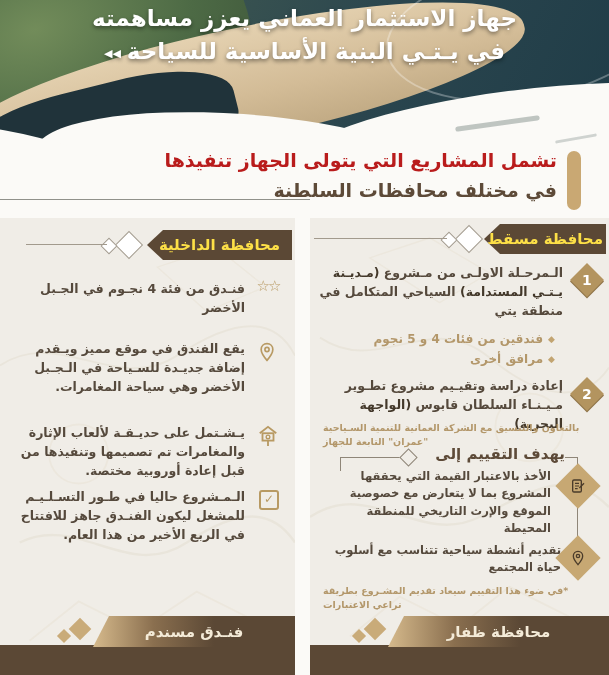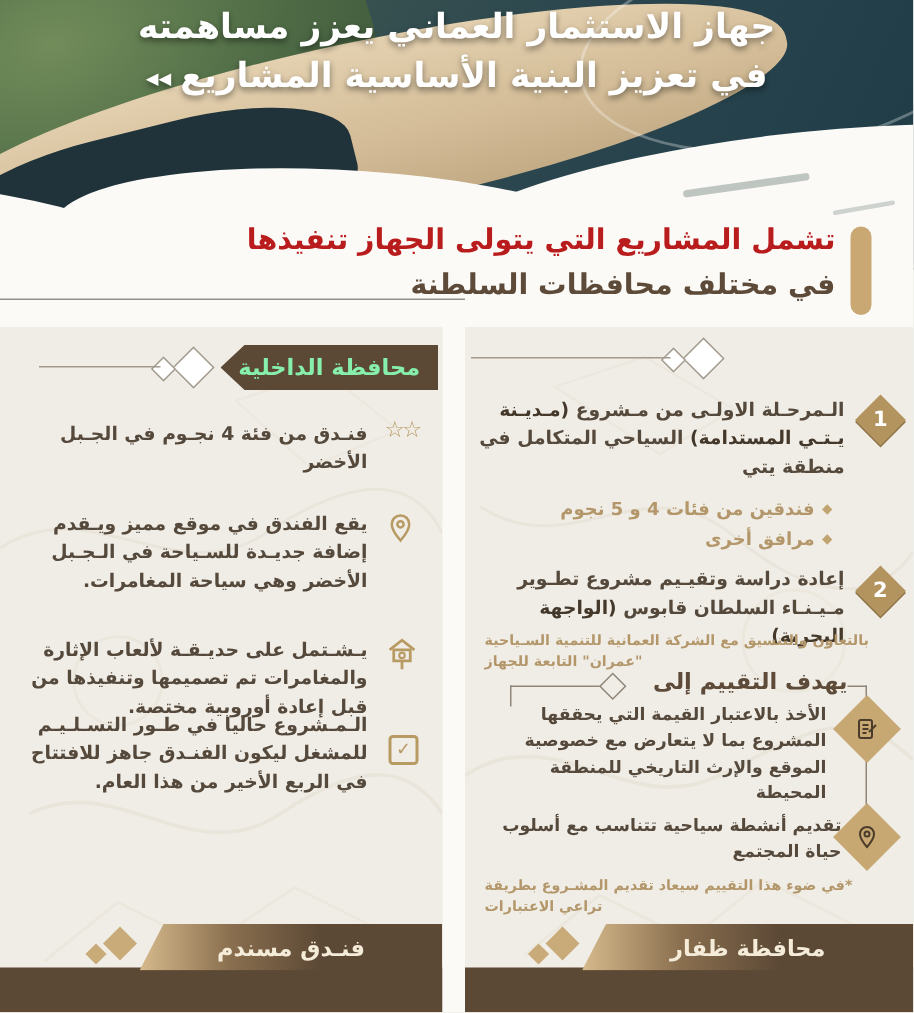--- a/index.html
+++ b/index.html
@@ -41,21 +41,21 @@
   .intro-l1{position:absolute;right:52px;top:1px;font-size:19px;font-weight:bold;color:#b91c1c;white-space:nowrap;}
   .intro-l2{position:absolute;right:52px;top:31px;font-size:19px;font-weight:bold;color:#5d4a38;white-space:nowrap;}
   .intro-rule{position:absolute;left:0;top:51px;width:310px;height:1px;background:#90918a;}
 
   
   .panel{position:absolute;top:218px;height:457px;background:#f0ede7;overflow:hidden;z-index:10;}
   .panel-right{right:0;width:299px;}
   .panel-left{left:0;width:295px;}
   .map{position:absolute;inset:0;opacity:.6;}
 
-  .gov-banner{position:absolute;height:30px;background:#5b4835;color:#86efac;font-size:15px;font-weight:bold;
+  .gov-banner{position:absolute;height:30px;background:#5b4835;color:#fde047;font-size:15px;font-weight:bold;
               display:flex;align-items:center;justify-content:center;
               clip-path:polygon(16px 0,100% 0,100% 100%,16px 100%,0 50%);}
   .wdiamond{position:absolute;background:#ffffff;border:1px solid #a29a8d;transform:rotate(45deg);}
   .hline{position:absolute;height:1px;background:#a29a8d;}
 
   .num-diamond{position:absolute;width:24px;height:24px;background:#b3945f;transform:rotate(45deg);
                display:flex;align-items:center;justify-content:center;box-shadow:1px 1px 0 #8d7347;}
   .num-diamond span{transform:rotate(-45deg);color:#fff;font-weight:bold;font-size:14px;}
 
   .body-txt{position:absolute;font-size:12.5px;font-weight:bold;color:#55493c;line-height:1.5;text-align:right;}
@@ -97,39 +97,42 @@
   </div>
   <div class="br br1"></div>
   <div class="br br2"></div>
   <div class="br br3"></div>
   <div class="br br4"></div>
   <div class="fleck fleck1"></div>
   <div class="fleck fleck2"></div>
 
   <div class="hero-title">
     <div class="t1">جهاز الاستثمار العماني يعزز مساهمته</div>
-    <div class="t2"><span>في تعزيز البنية الأساسية المشاريع</span><span class="arrows">◀◀</span></div>
+    <div class="t2"><span>في يـتـي البنية الأساسية للسياحة</span><span class="arrows">◀◀</span></div>
   </div>
 
   <div class="intro">
     <div class="gold-bar"></div>
     <div class="intro-l1">تشمل المشاريع التي يتولى الجهاز تنفيذها</div>
     <div class="intro-l2">في مختلف محافظات السلطنة</div>
     <div class="intro-rule"></div>
   </div>
 
   <div class="panel panel-right">
     <svg class="map" viewBox="0 0 300 457" preserveAspectRatio="none">
       <path d="M10,120 C70,160 120,90 180,140 S280,180 300,150" stroke="#e6e0d4" fill="none" stroke-width="2"></path>
       <path d="M0,300 C60,260 110,330 170,300 S260,250 300,290" stroke="#e6e0d4" fill="none" stroke-width="2.5"></path>
       <path d="M40,420 L90,380 L150,410 L200,370 L260,400" stroke="#eae4d8" fill="none" stroke-width="2"></path>
       <circle cx="220" cy="210" r="34" stroke="#eae4d8" fill="none" stroke-width="2"></circle>
       <path d="M60,40 L120,20 L180,55 L130,85 Z" stroke="#eae4d8" fill="none" stroke-width="1.5"></path>
     </svg>
 
+    <div class="gov-banner" style="right:3px;top:6px;width:122px;">
+      <span>محافظة مسقط</span>
+    </div>
     <div class="wdiamond" style="width:18px;height:18px;right:130px;top:11px;"></div>
     <div class="wdiamond" style="width:10px;height:10px;right:154px;top:16px;"></div>
     <div class="hline" style="right:162px;left:4px;top:20px;"></div>
 
     <div class="num-diamond" style="right:10px;top:50px;">
         <span>1</span>
       </div>
     <div class="body-txt" style="right:46px;top:46px;width:244px;">
       <span>الـمرحـلة الاولـى من مـشروع </span><b>(مـديـنة يـتـي المستدامة)</b><span> السياحي المتكامل في منطقة يتي</span>
     </div>
@@ -217,21 +220,21 @@
           <rect x="6" y="10" width="12" height="8" fill="none" stroke="#b89a63" stroke-width="2"></rect>
           <circle cx="12" cy="14" r="2" fill="none" stroke="#b89a63" stroke-width="1.5"></circle>
           <path d="M12 18 v6" stroke="#b89a63" stroke-width="2"></path>
         </svg>
     </div>
     <div class="body-txt" style="right:50px;top:206px;width:232px;">يـشـتمل على حديـقـة لألعاب الإثارة والمغامرات تم تصميمها وتنفيذها من قبل إعادة أوروبية مختصة.</div>
 
     <div class="d-icon" style="right:16px;top:272px;width:22px;">
       <div class="checkbox">✓</div>
     </div>
-    <div class="body-txt" style="right:50px;top:256px;width:235px;">الـمـشروع حاليا في طـور التسـلـيـم للمشغل ليكون الفنـدق جاهز للافتتاح في الربع الأخير من هذا العام.</div>
+    <div class="body-txt" style="right:50px;top:270px;width:235px;">الـمـشروع حاليا في طـور التسـلـيـم للمشغل ليكون الفنـدق جاهز للافتتاح في الربع الأخير من هذا العام.</div>
 
     <div class="gov-fill"></div>
     <div class="gov-band" style="right:0;top:398px;width:202px;">
       <span>فنـدق مسندم</span>
     </div>
     <div class="gold-d" style="width:16px;height:16px;right:207px;top:403px;"></div>
     <div class="gold-d" style="width:10px;height:10px;right:226px;top:413px;"></div>
   </div>
 
 </div>

